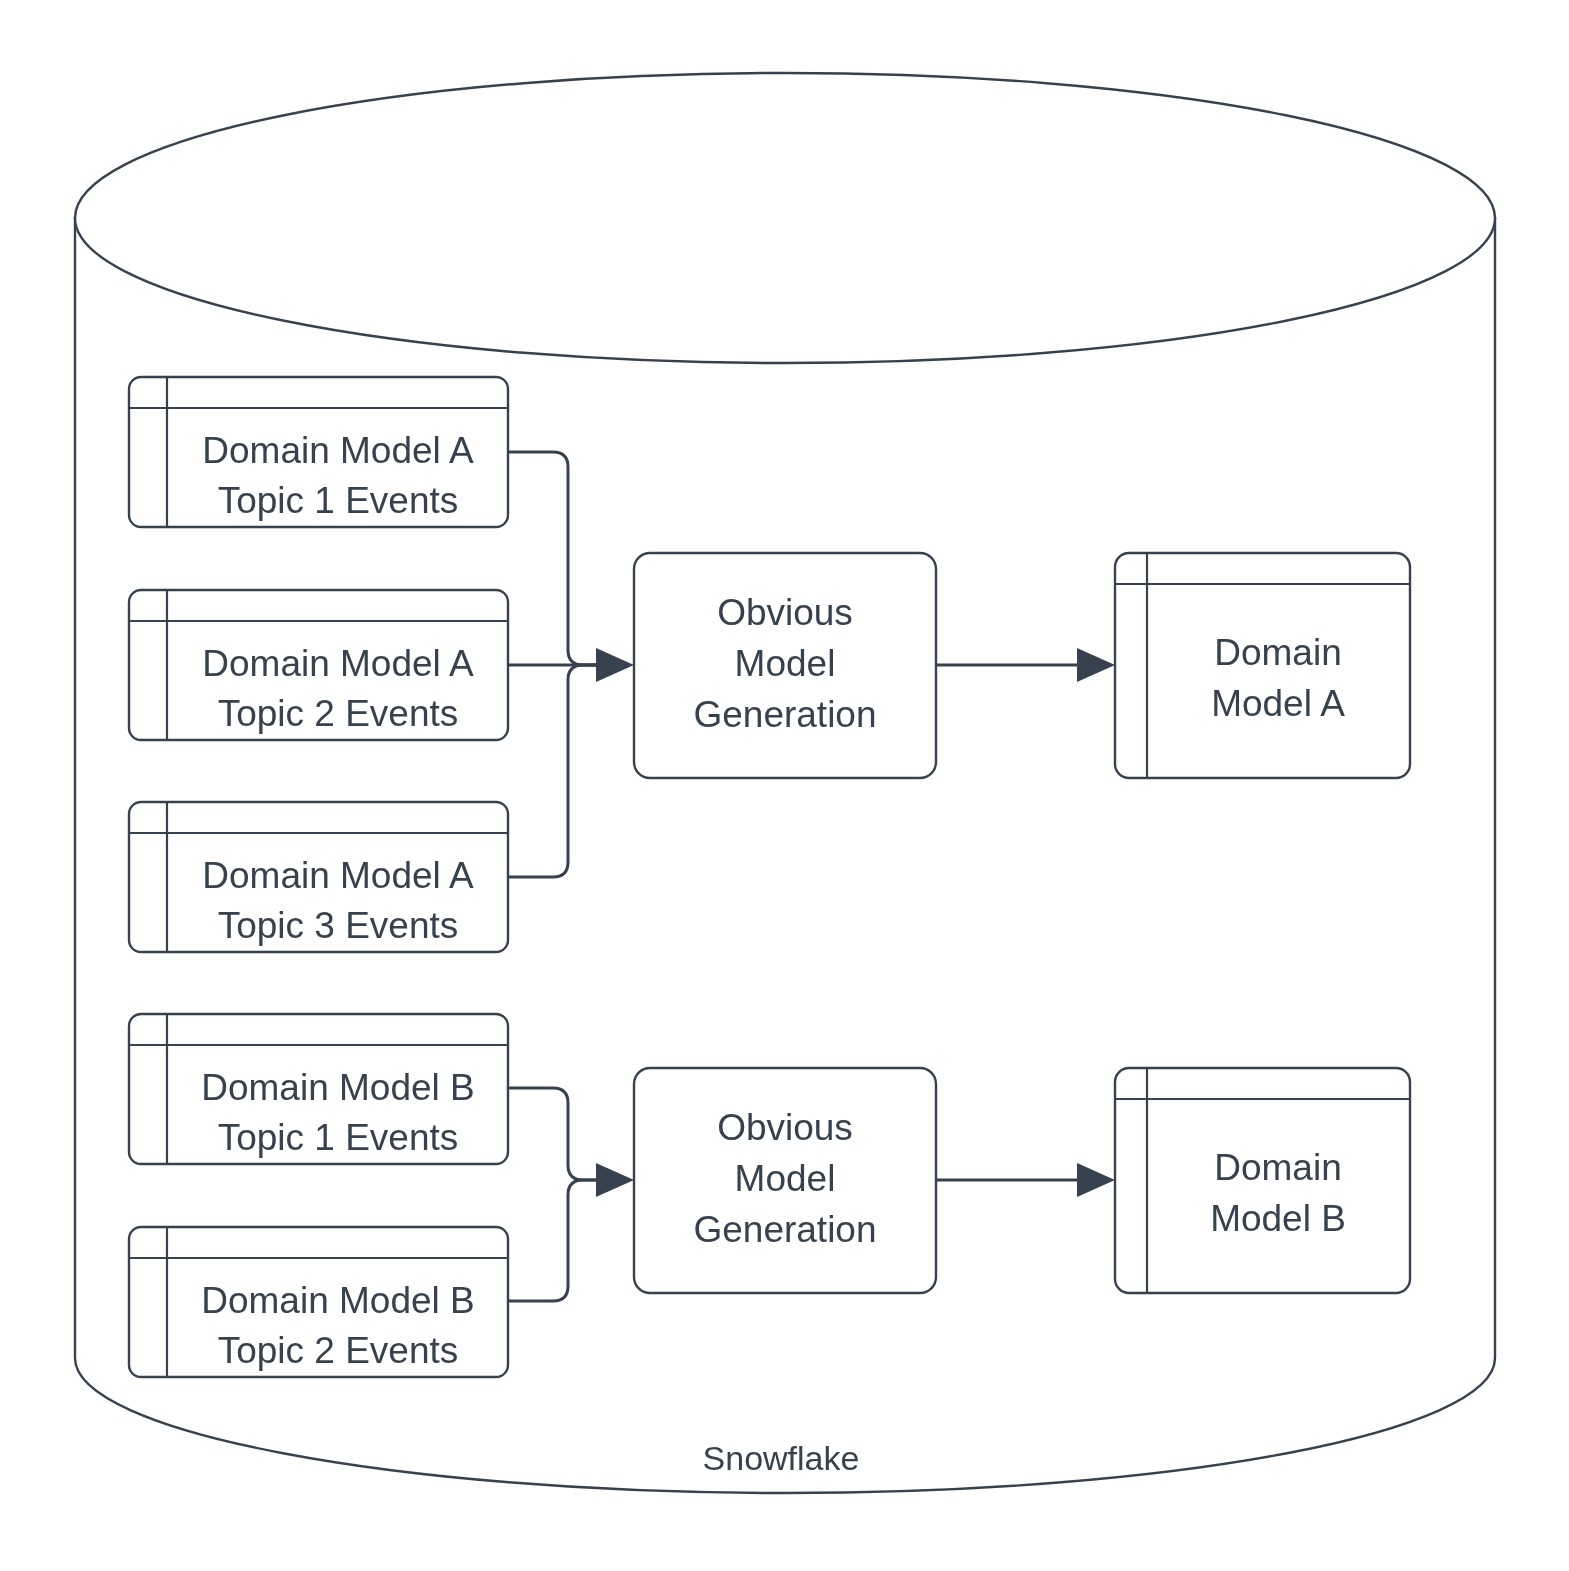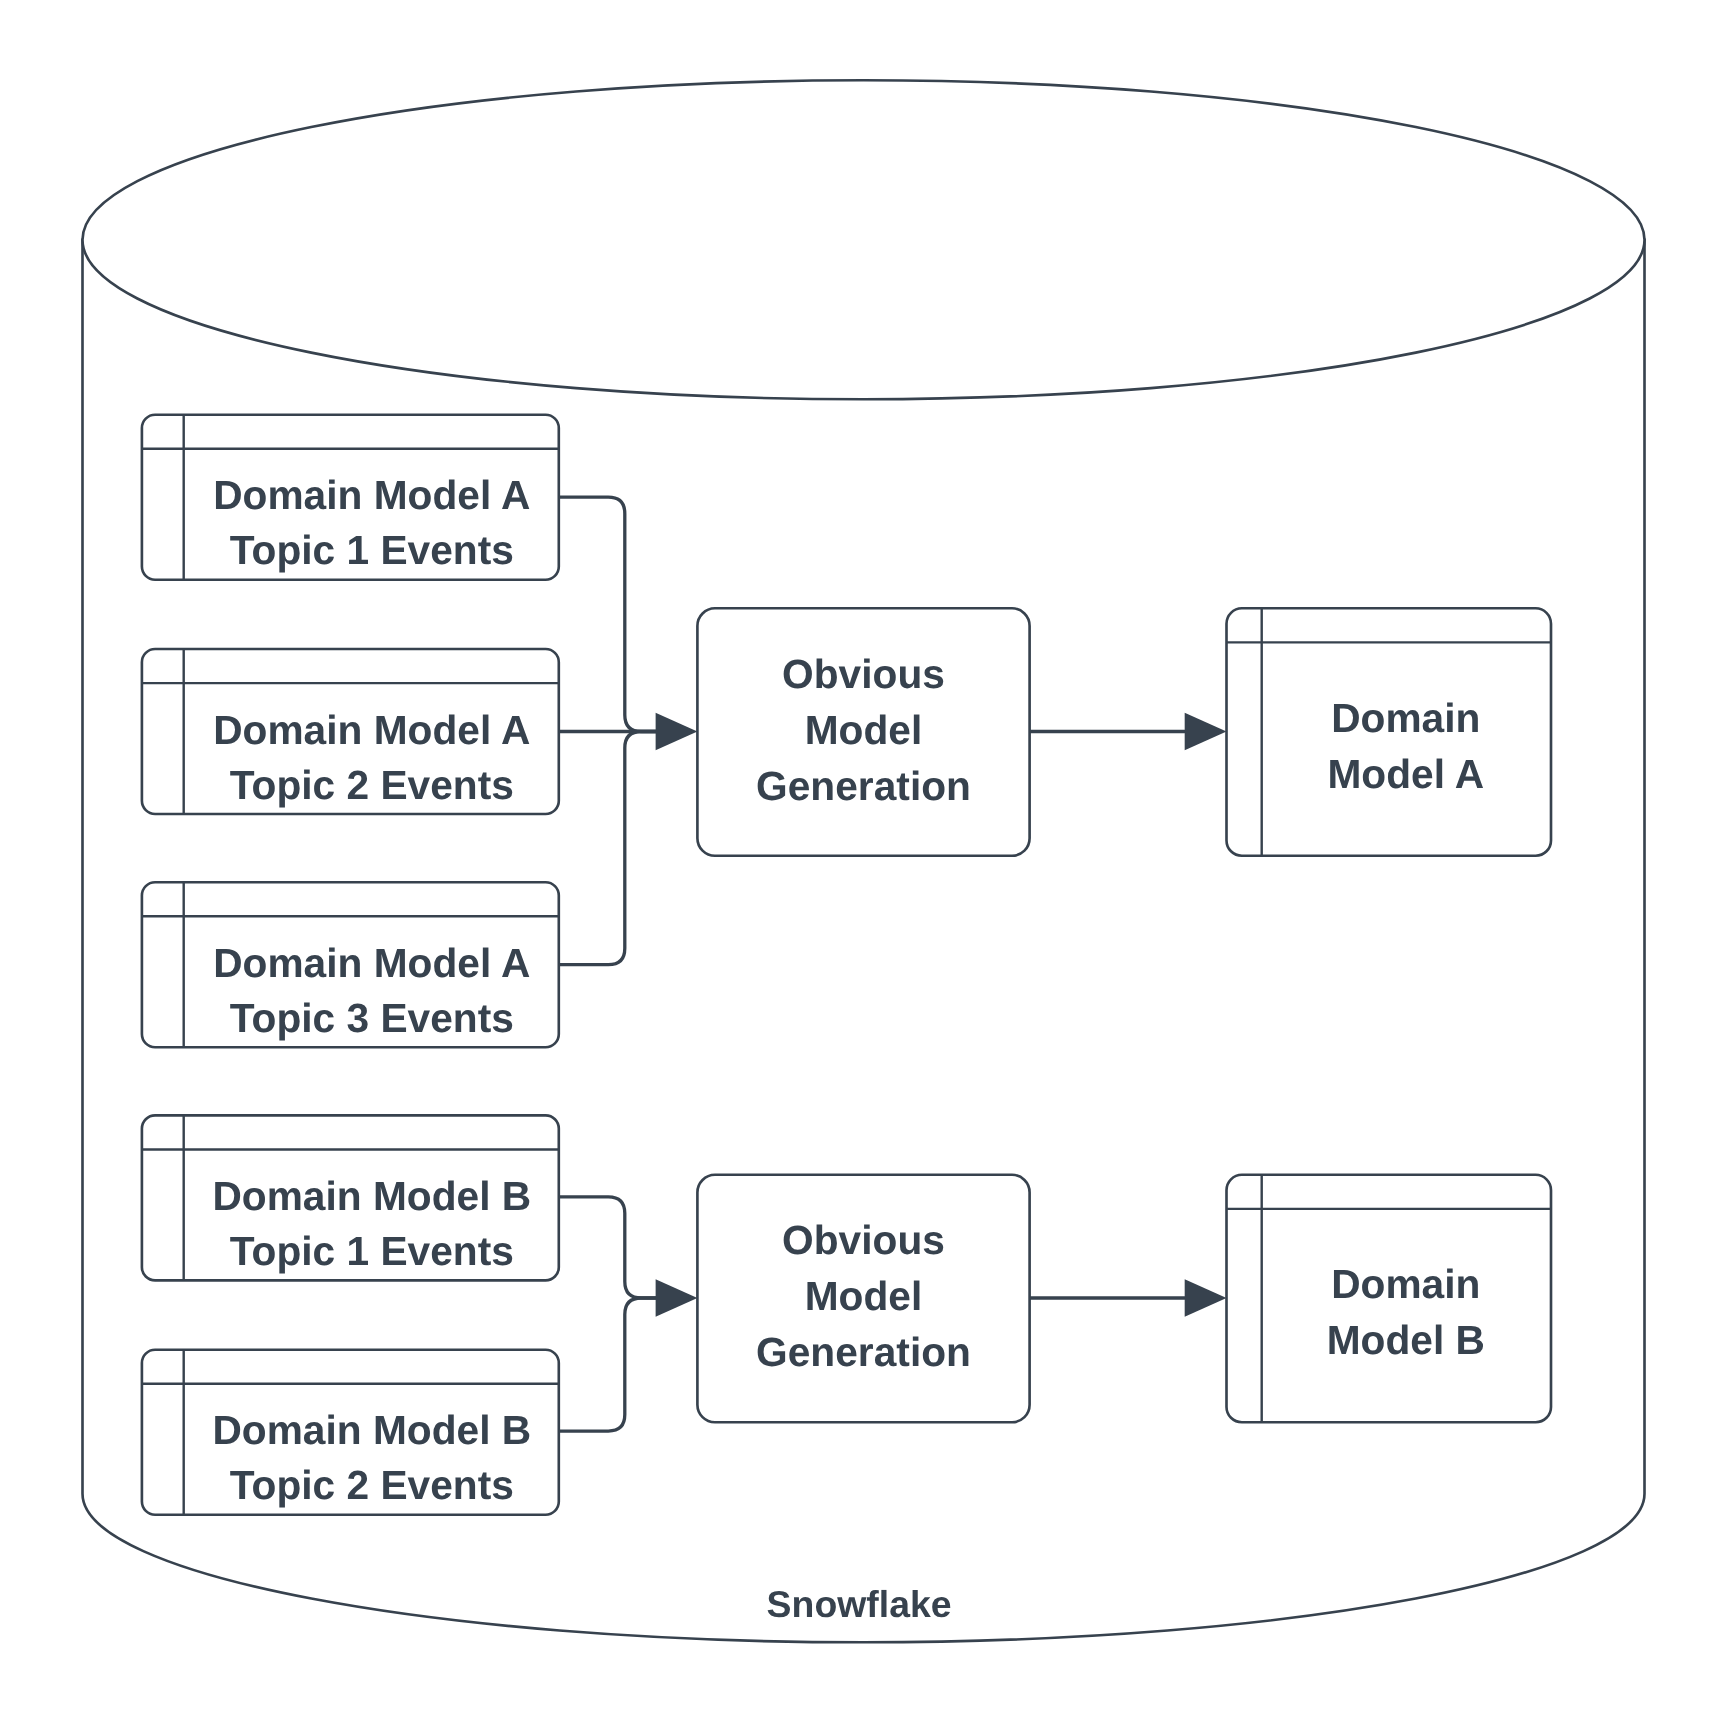--- a/index.html
+++ b/index.html
@@ -9,21 +9,20 @@
   }
   body {
     font-family: "Liberation Sans", "DejaVu Sans", sans-serif;
   }
   #stage {
     position: relative;
     width: 1569px;
     height: 1571px;
     background: #ffffff;
     overflow: hidden;
-    font-weight: bold;
   }
   #diagram-svg {
     position: absolute;
     left: 0;
     top: 0;
     width: 1569px;
     height: 1571px;
   }
   .node-text {
     font-family: "Liberation Sans", "DejaVu Sans", sans-serif;

